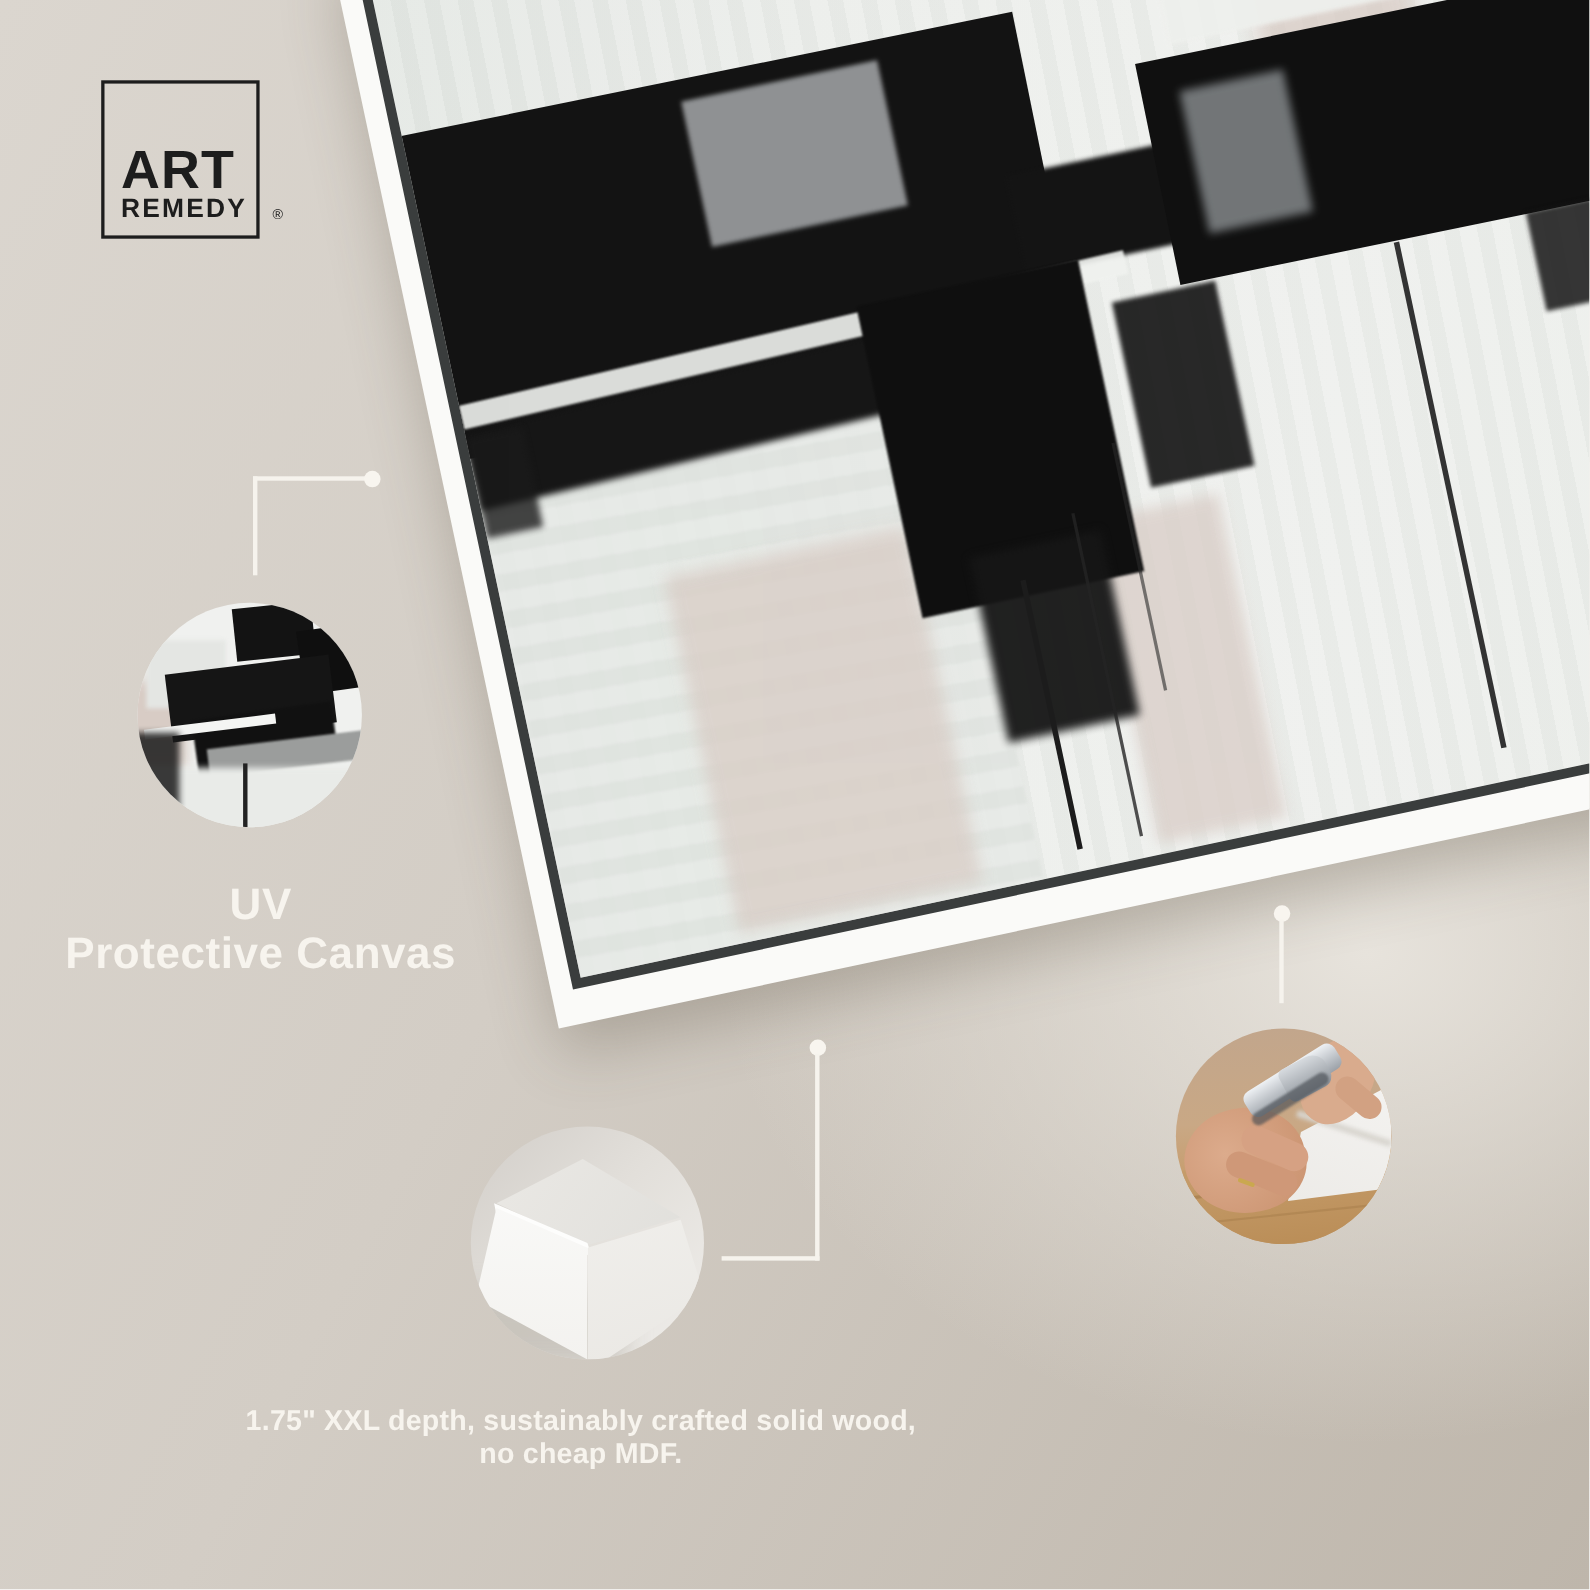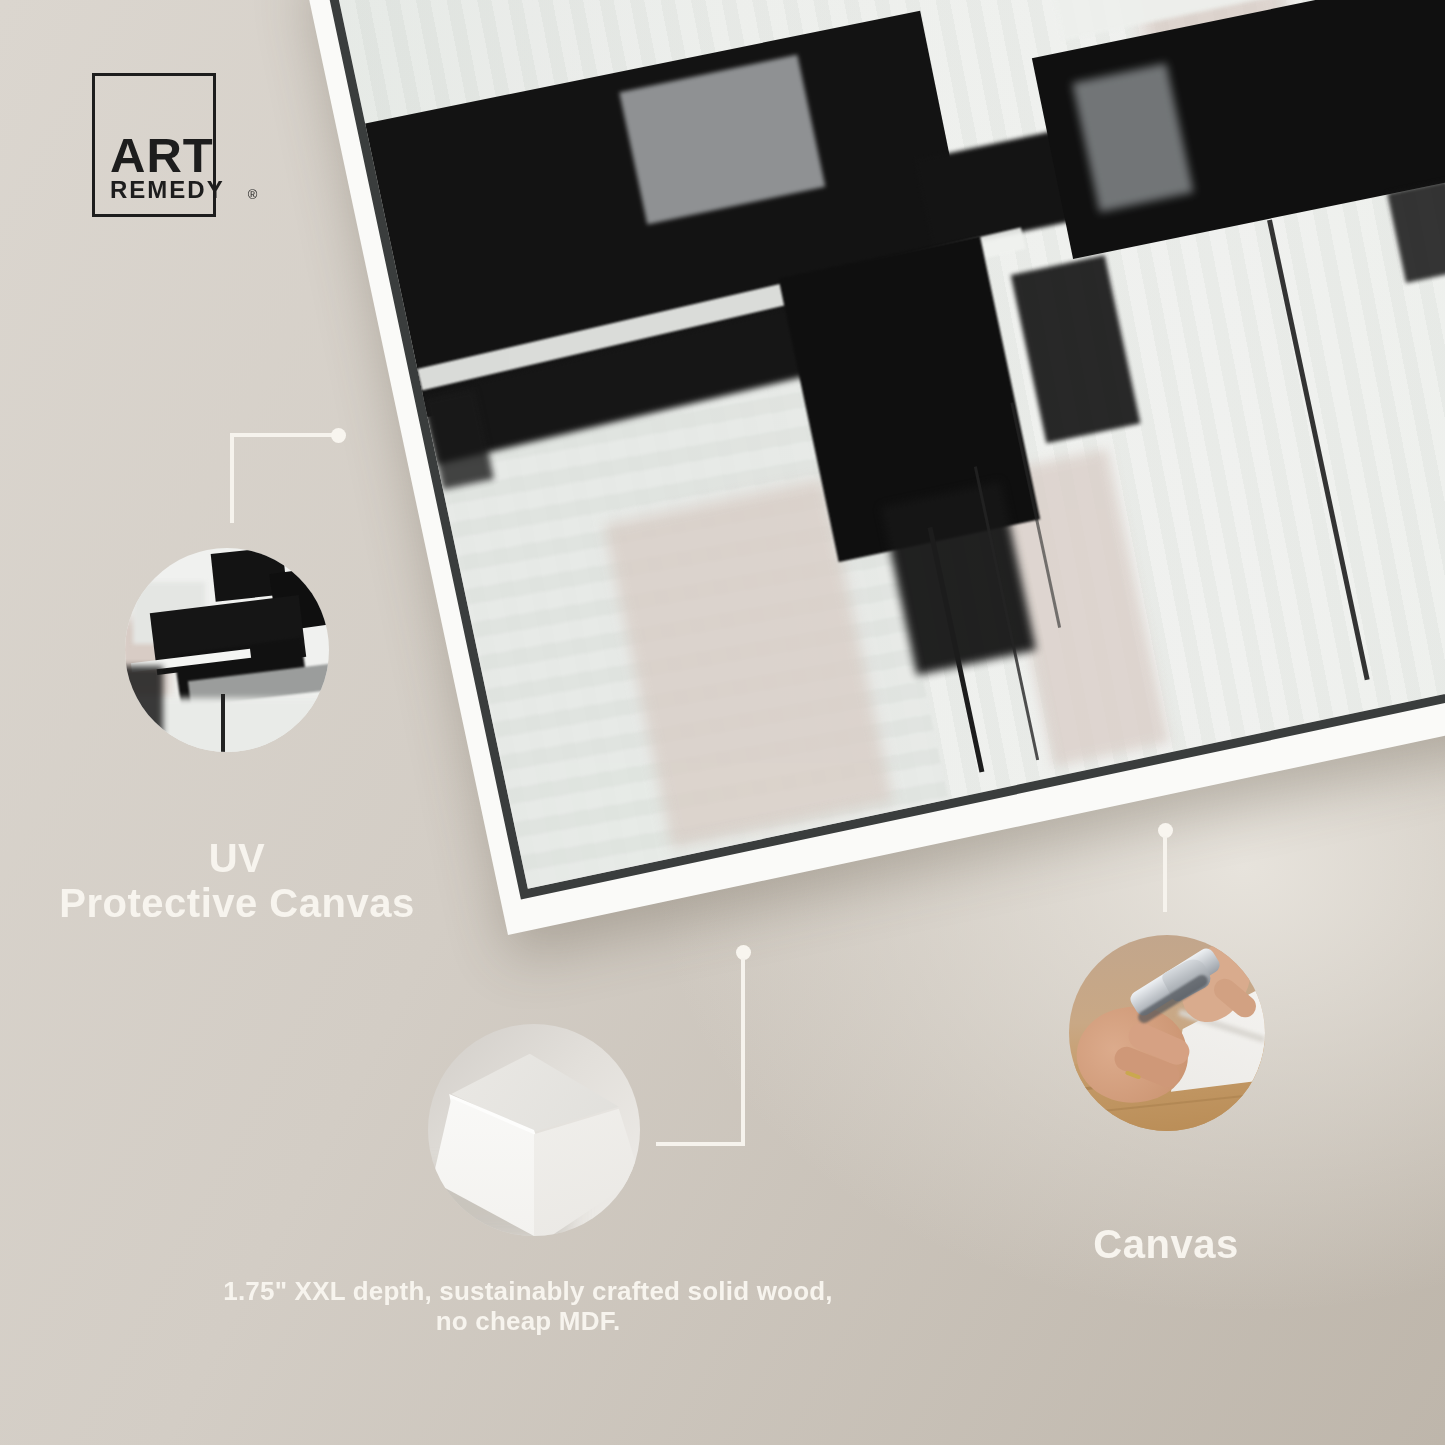--- a/index.html
+++ b/index.html
@@ -35,26 +35,26 @@
   
   .callout-circle { position:absolute; border-radius:50%; overflow:hidden; }
   .circ-piece { position:absolute; }
 
   
   .cl-line { position:absolute; background:#f6f3ed; }
   .cl-dot  { position:absolute; width:15px; height:15px; border-radius:50%; background:#f8f5ef; }
 
   
   .feature { position:absolute; text-align:center; color:#f7f4ee; }
-  .feature-title { font-size:40px; line-height:45px; font-weight:bold; letter-spacing:.5px;margin-top:36px; }
+  .feature-title { font-size:40px; line-height:45px; font-weight:bold; letter-spacing:.5px; }
   .feature-desc  { font-size:26px; line-height:30px; font-weight:bold; letter-spacing:.2px; margin-top:10px; }
 
   
   .logo-box {
-    position:absolute; left:92px; top:73px; width:124px; height:144px;
+    position:absolute; left:92px; top:73px; width:144px; height:144px;
     border:3px solid #1d1d1d; color:#1d1d1d;
     display:flex; flex-direction:column; justify-content:flex-end;
     padding:0 0 11px 15px;
   }
   .logo-art { font-size:49px; line-height:44px; font-weight:bold; letter-spacing:1px; }
   .logo-remedy-row { display:flex; align-items:flex-end;gap:16px; }
   .logo-remedy { font-size:24px; line-height:26px; font-weight:bold; letter-spacing:2px; }
   .logo-reg { font-size:13px; line-height:13px; margin-left:7px; margin-bottom:2px; }
 </style>
 </head>
@@ -163,17 +163,16 @@
     <div class="circ-piece" style="left:58px;top:96px;width:64px;height:26px;background:#d6a183;border-radius:14px;transform:rotate(24deg);"></div>
     <div class="circ-piece" style="left:44px;top:120px;width:68px;height:24px;background:#cf9878;border-radius:14px;transform:rotate(22deg);"></div>
     <div class="circ-piece" style="left:56px;top:138px;width:16px;height:4px;background:#caa84f;border-radius:2px;transform:rotate(20deg);"></div>
     <div class="circ-piece" style="left:58px;top:34px;width:96px;height:26px;background:linear-gradient(180deg,#eef1f4,#9ba1a8);border-radius:8px;transform:rotate(-32deg);"></div>
     <div class="circ-piece" style="left:96px;top:28px;width:44px;height:32px;background:linear-gradient(180deg,#d7dbdf,#8d939a);border-radius:6px 14px 10px 6px;transform:rotate(-28deg);"></div>
     <div class="circ-piece" style="left:64px;top:58px;width:80px;height:12px;background:#4a4f55;border-radius:6px;transform:rotate(-32deg);opacity:.65;filter:blur(1px);"></div>
   </div>
 
   <div class="feature" style="left:946px;top:1186px;width:440px;">
     <div class="feature-title">
-      <div>Canvas</div>
     </div>
   </div>
 
 </div>
 
 </body></html>

